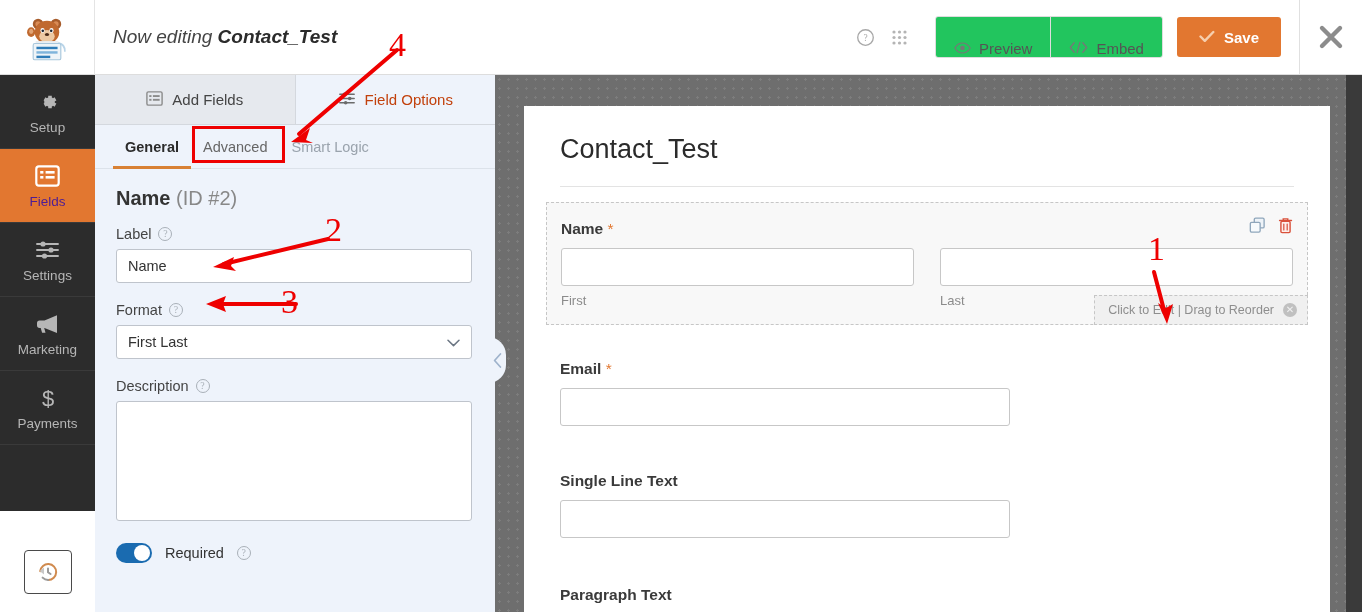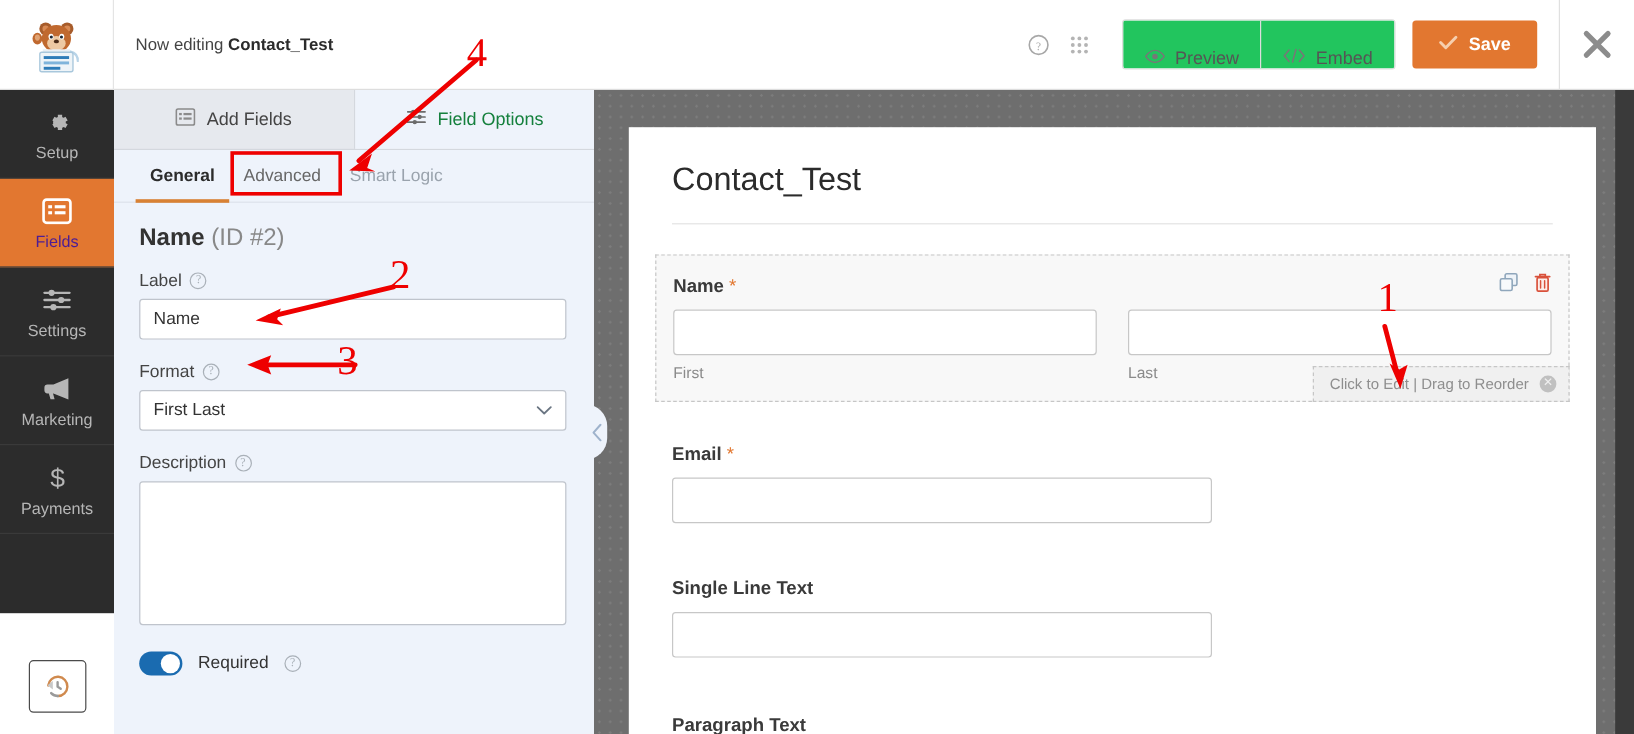--- a/index.html
+++ b/index.html
@@ -23,24 +23,25 @@
   .logo-box {
     width: 95px; height: 75px;
     display: flex; align-items: center; justify-content: center;
     border-right: 1px solid #e4e4e4;
     flex: 0 0 95px;
   }
   .bear { width: 52px; height: 52px; display:block; }
 
   .editing-title {
     margin-left: 18px;
-    font-size: 14px;
+    font-size: 19px;
     color: #444;
     font-weight: 400;
     white-space: nowrap;
+    font-style: italic;
   }
   .editing-title b { font-weight: 700; color: #2b2b2b; }
 
   .topbar-right {
     margin-left: auto; display: flex; align-items: center;
     height: 75px; padding-right: 0;
   }
   .icon-btn-plain {
     width: 28px; height: 28px; margin-right: 6px;
     display: flex; align-items: center; justify-content: center;
@@ -107,21 +108,21 @@
     overflow: hidden;
   }
   .panel-tabs {
     display: flex; height: 50px; background: #e6e9ee;
     border-bottom: 1px solid #d4d8de;
   }
   .panel-tab {
     flex: 1; display: flex; align-items: center; justify-content: center;
     gap: 9px; font-size: 15px; color: #444; cursor: pointer;
   }
-  .panel-tab.sel { background: #eef3fb; color: #15803d; }
+  .panel-tab.sel { background: #eef3fb; color: #c2410c; }
   .panel-tab:first-child { border-right: 1px solid #d4d8de; }
 
   .subtabs {
     display: flex; height: 44px; align-items: stretch;
     border-bottom: 1px solid #dce2ea; padding-left: 18px;
     position: relative;
   }
   .subtab {
     display: flex; align-items: center; padding: 0 12px;
     font-size: 14.5px; color: #666; cursor: pointer; position: relative;
@@ -523,21 +524,21 @@
     </svg>
   </div>
 
   <div class="preview-wrap">
 
     <div class="preview-card">
 
       <div class="form-title">Contact_Test</div>
       <div class="title-rule"></div>
 
-      <div class="fld sel" style="margin-top:25px;">
+      <div class="fld sel" style="margin-top:15px;">
         <div class="fld-label">
           <span>Name</span>
           <span class="req-star">*</span>
         </div>
         <div class="name-cols">
           <div class="name-col">
             <div class="fld-input"></div>
             <div class="sub-lbl">First</div>
           </div>
           <div class="name-col">

